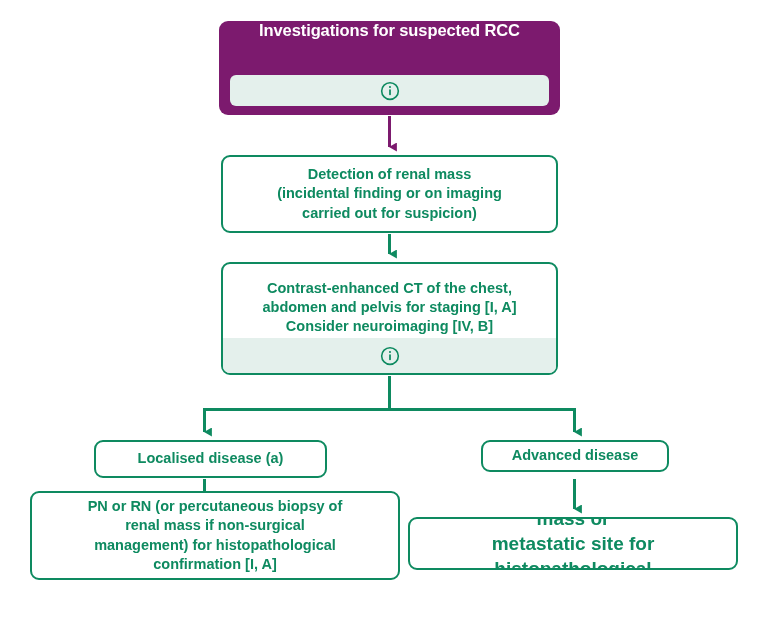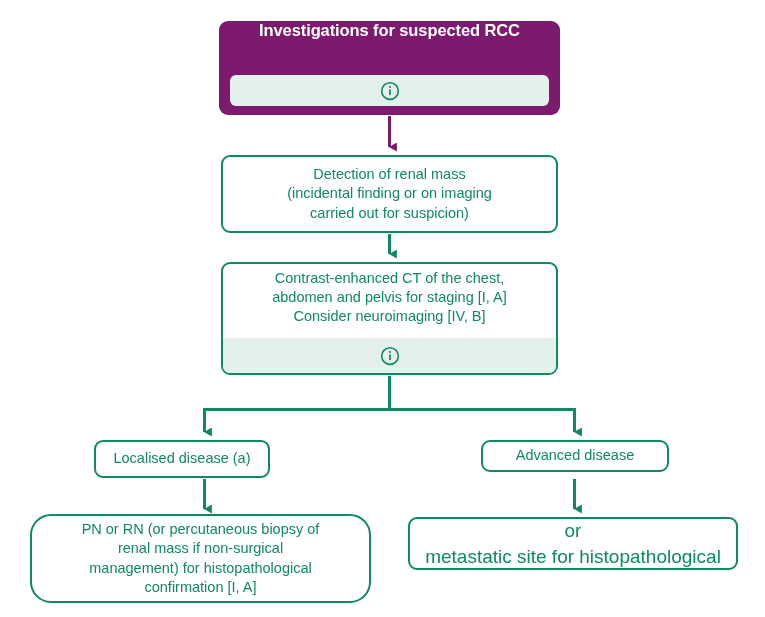--- a/index.html
+++ b/index.html
@@ -31,21 +31,21 @@
   }
 
   
   .node {
     position: absolute;
     box-sizing: border-box;
     border: 2.5px solid #0e8a60;
     border-radius: 9px;
     background: #ffffff;
     color: #0e8a60;
-    font-weight: normal;
+    font-weight: bold;
     text-align: center;
     display: flex;
     flex-direction: column;
     justify-content: center;
     align-items: center;
     overflow: hidden;
   }
   .node .node-text {
     padding: 0 8px;
     line-height: 1.32;
@@ -101,54 +101,53 @@
     height: 78px;
     font-size: 14.5px;
   }
   #node-ct {
     left: 221px;
     top: 262px;
     width: 337px;
     height: 113px;
     font-size: 14.5px;
     justify-content: flex-start;
-    padding-top: 5px;
+    padding-top: 15px;
   }
   #ct-info-bar {
     position: absolute;
     left: 0;
     right: 0;
     bottom: 0;
     height: 35px;
     background: #e4f0ec;
     display: flex;
     align-items: center;
     justify-content: center;
   }
   #node-localised {
     left: 94px;
     top: 440px;
-    width: 176px;
+    width: 233px;
     height: 38px;
     font-size: 14.5px;
   }
   #node-advanced {
     left: 481px;
     top: 440px;
     width: 188px;
     height: 32px;
     font-size: 14.5px;
   }
   #node-localised-tx {
     left: 30px;
-    top: 514px;
-    width: 341px;
+    top: 491px;
+    width: 370px;
     height: 89px;
     font-size: 14.5px;
-    border-radius: 21px;
   }
   #node-advanced-tx {
     left: 408px;
     top: 517px;
     width: 330px;
     height: 53px;
     font-size: 19px;
   }
 </style>
 </head>

